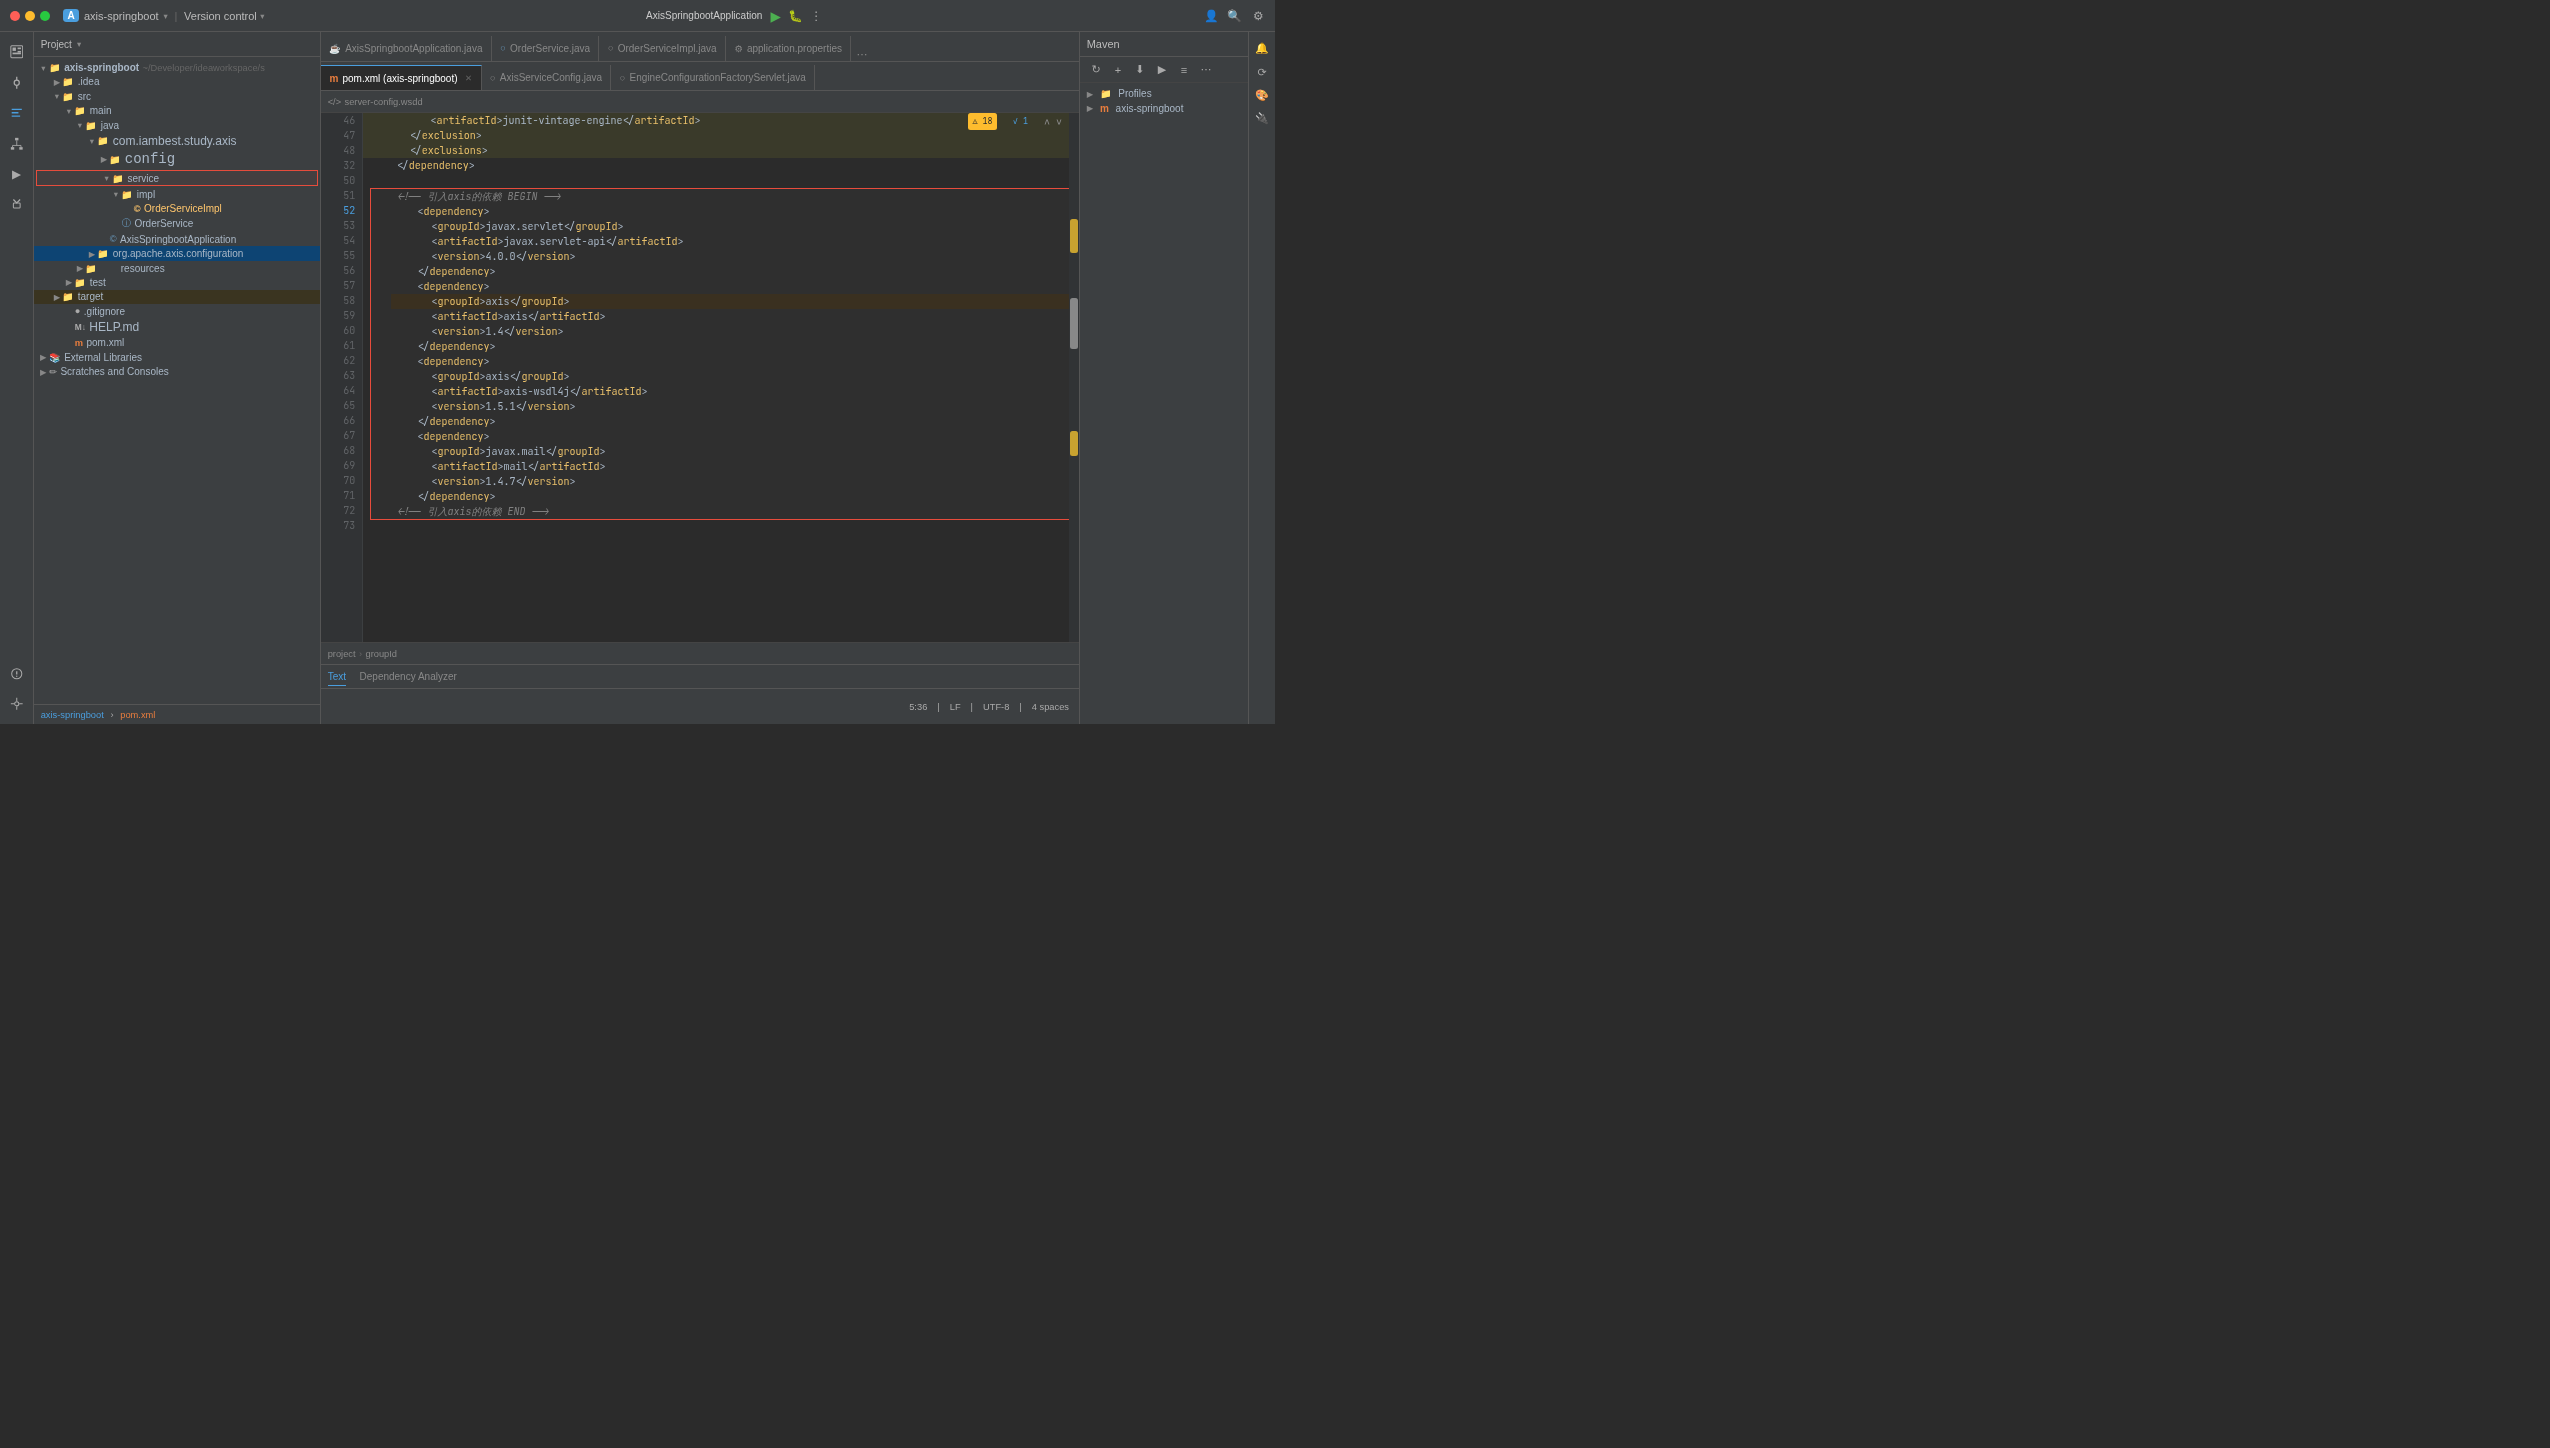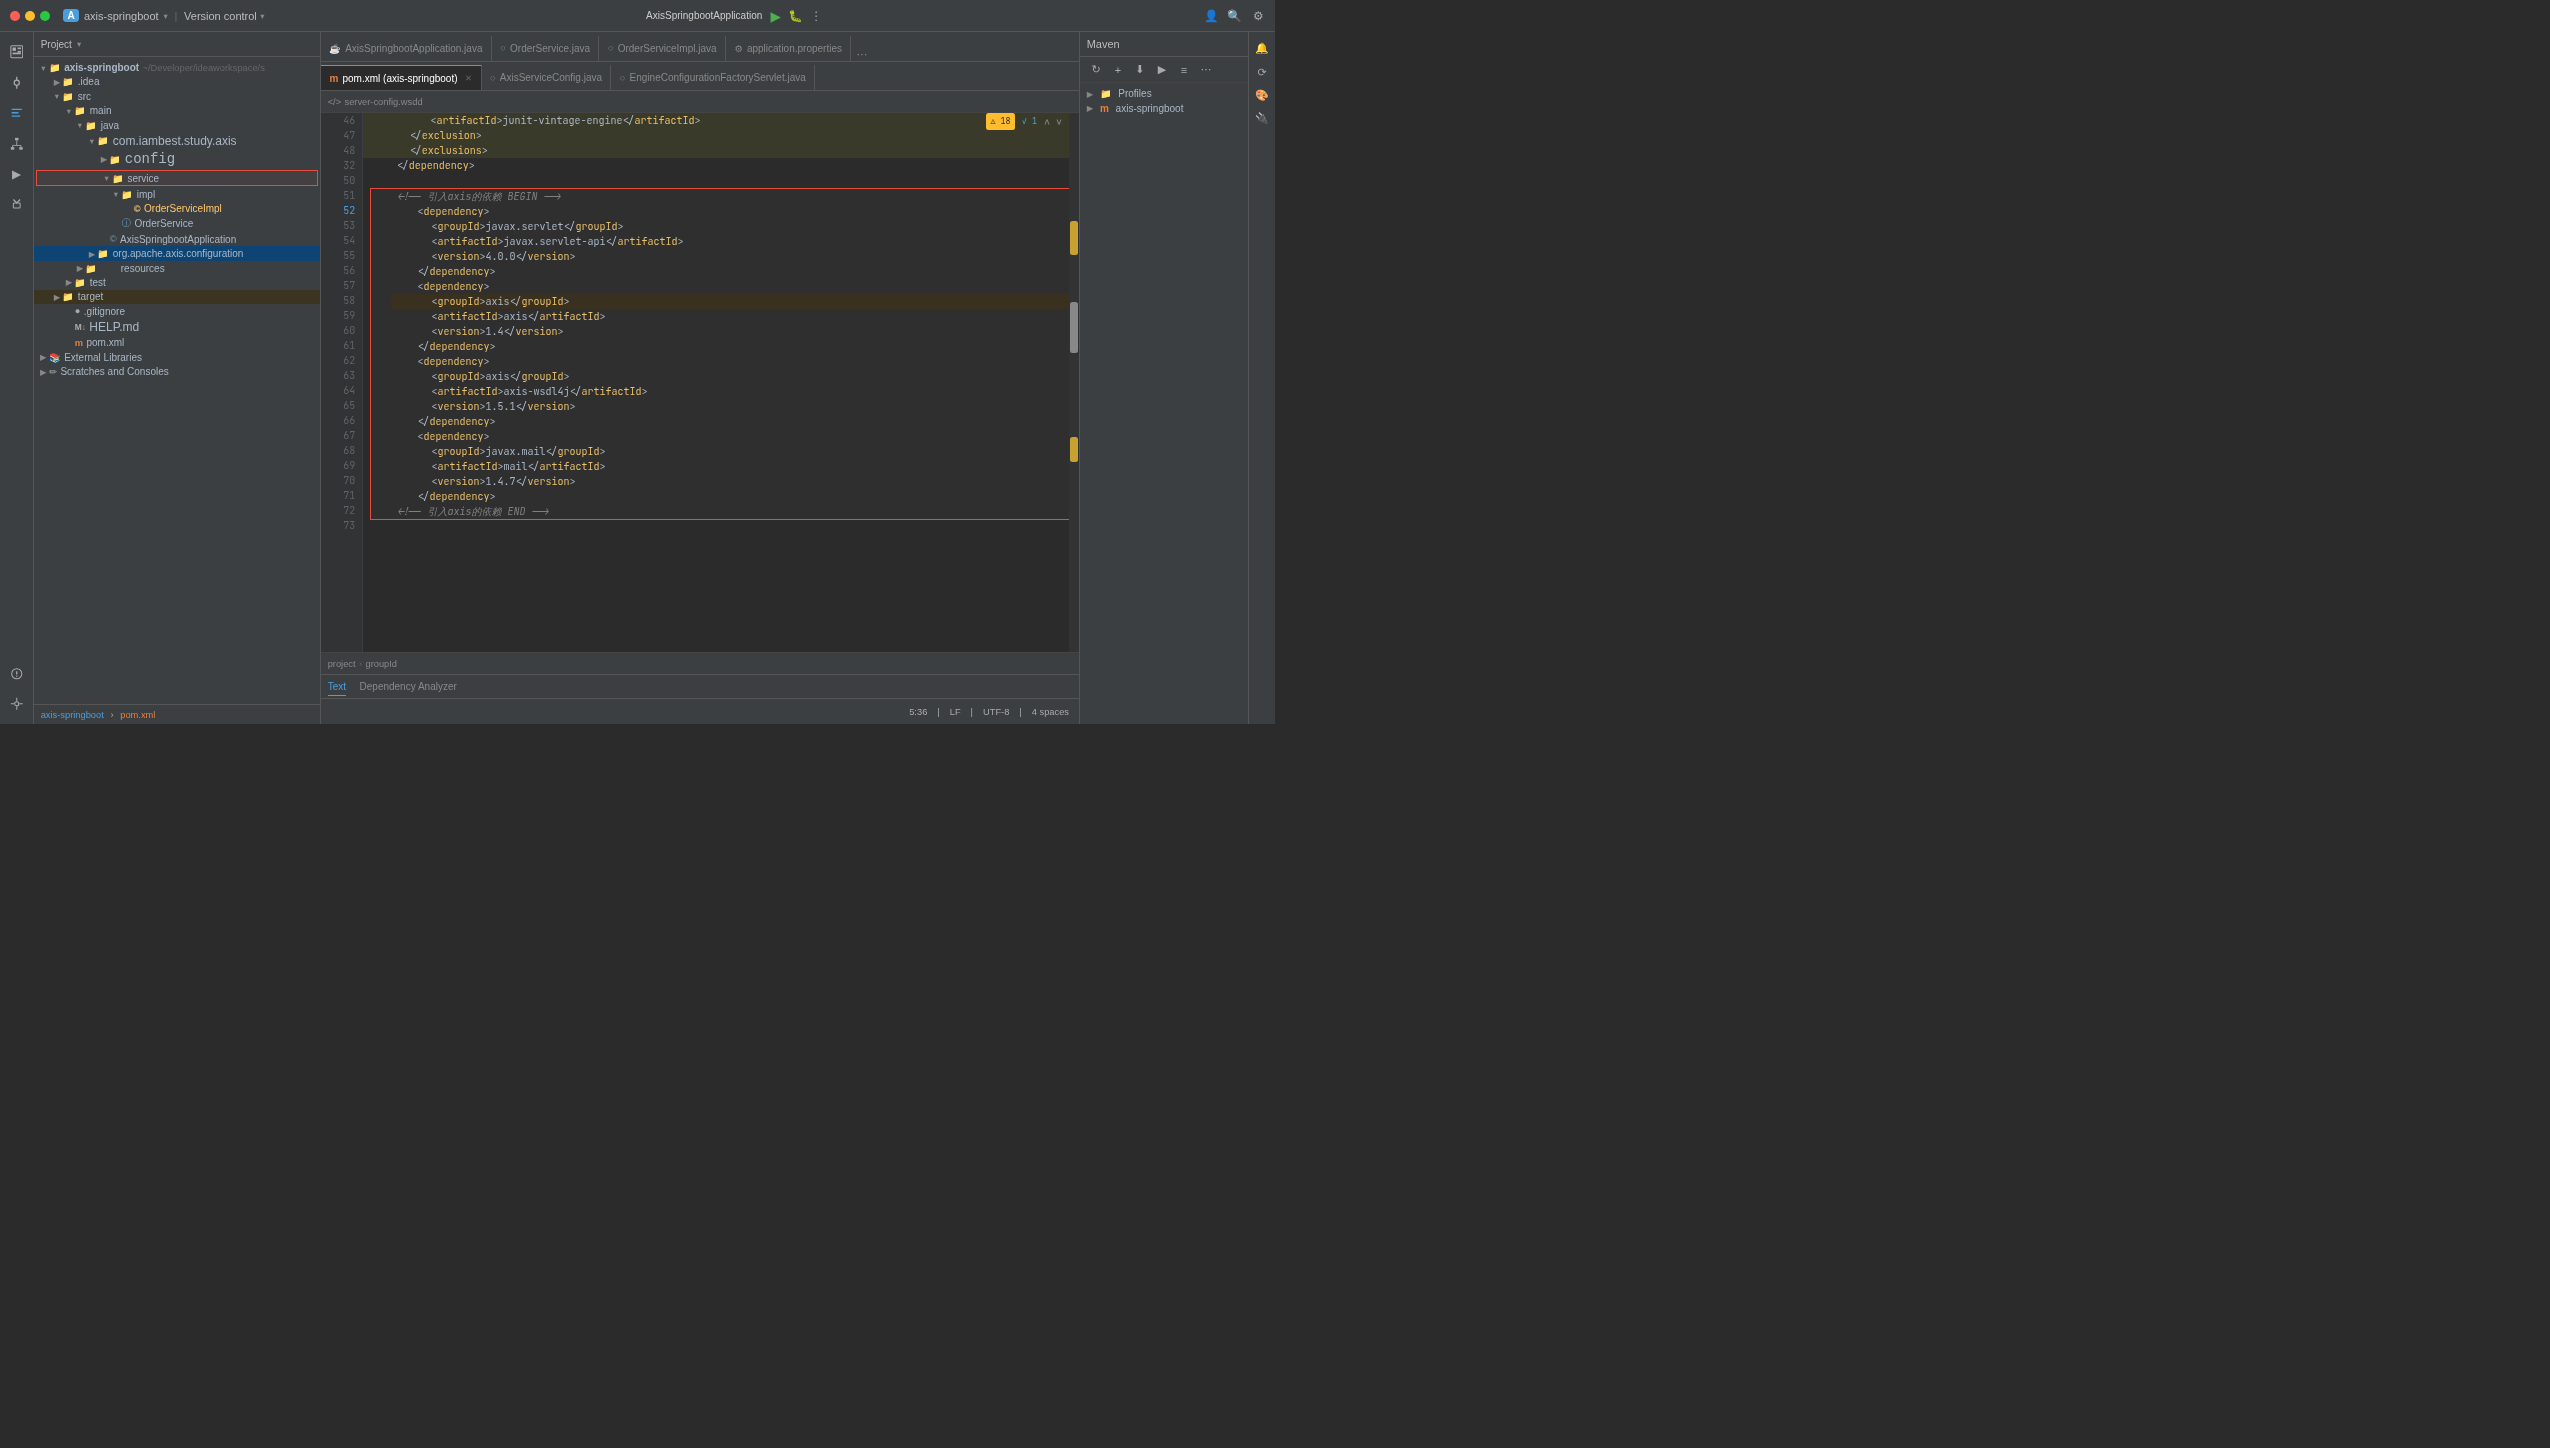--- a/index.html
+++ b/index.html
@@ -396,21 +396,21 @@
         <div class="ln">73</div>
       </div>
 
       <div class="code-content">
         <div class="code-lines">
 
           <div style="position:relative;">
             <div class="code-line highlighted-bg">
               <span style="color:#606366;margin-right:6.7px;"></span>
               <span style="padding-left:54px;"><span class="xml-bracket">&lt;</span><span class="xml-tag">artifactId</span><span class="xml-bracket">&gt;</span><span class="xml-text">junit-vintage-engine</span><span class="xml-bracket">&lt;/</span><span class="xml-tag">artifactId</span><span class="xml-bracket">&gt;</span></span>
-              <span style="position:absolute;right:17px;top:0;display:flex;align-items:center;gap:7px;">
+              <span style="position:absolute;right:17px;top:0;display:flex;align-items:center;gap:16px;">
                 <span style="background:#febc2e;color:#2b2b2b;font-size:8.4px;padding:0.8px 4.2px;border-radius:2.5px;">⚠ 18</span>
                 <span style="color:#4a9ede;font-size:8.4px;">✓ 1</span>
                 <span style="color:#888;font-size:10px;">∧ ∨</span>
               </span>
             </div>
           </div>
 
           <div class="code-line highlighted-bg">
             <span style="padding-left:40px;"><span class="xml-bracket">&lt;/</span><span class="xml-tag">exclusion</span><span class="xml-bracket">&gt;</span></span>
           </div>
@@ -514,21 +514,21 @@
 
     <div class="bottom-tabs">
       <div class="btab active">
         <span>Text</span>
       </div>
       <div class="btab">
         <span>Dependency Analyzer</span>
       </div>
     </div>
 
-    <div style="height:26px;background:#3c3f41;border-top:0.8px solid #555;display:flex;align-items:center;padding:0 10px;font-size:9.3px;color:#aaa;gap:10px;">
+    <div style="height:36px;background:#3c3f41;border-top:0.8px solid #555;display:flex;align-items:center;padding:0 10px;font-size:9.3px;color:#aaa;gap:10px;">
       <span style="margin-left:auto;">5:36</span>
       <span>|</span>
       <span>LF</span>
       <span>|</span>
       <span>UTF-8</span>
       <span>|</span>
       <span>4 spaces</span>
     </div>
 
   </div>

